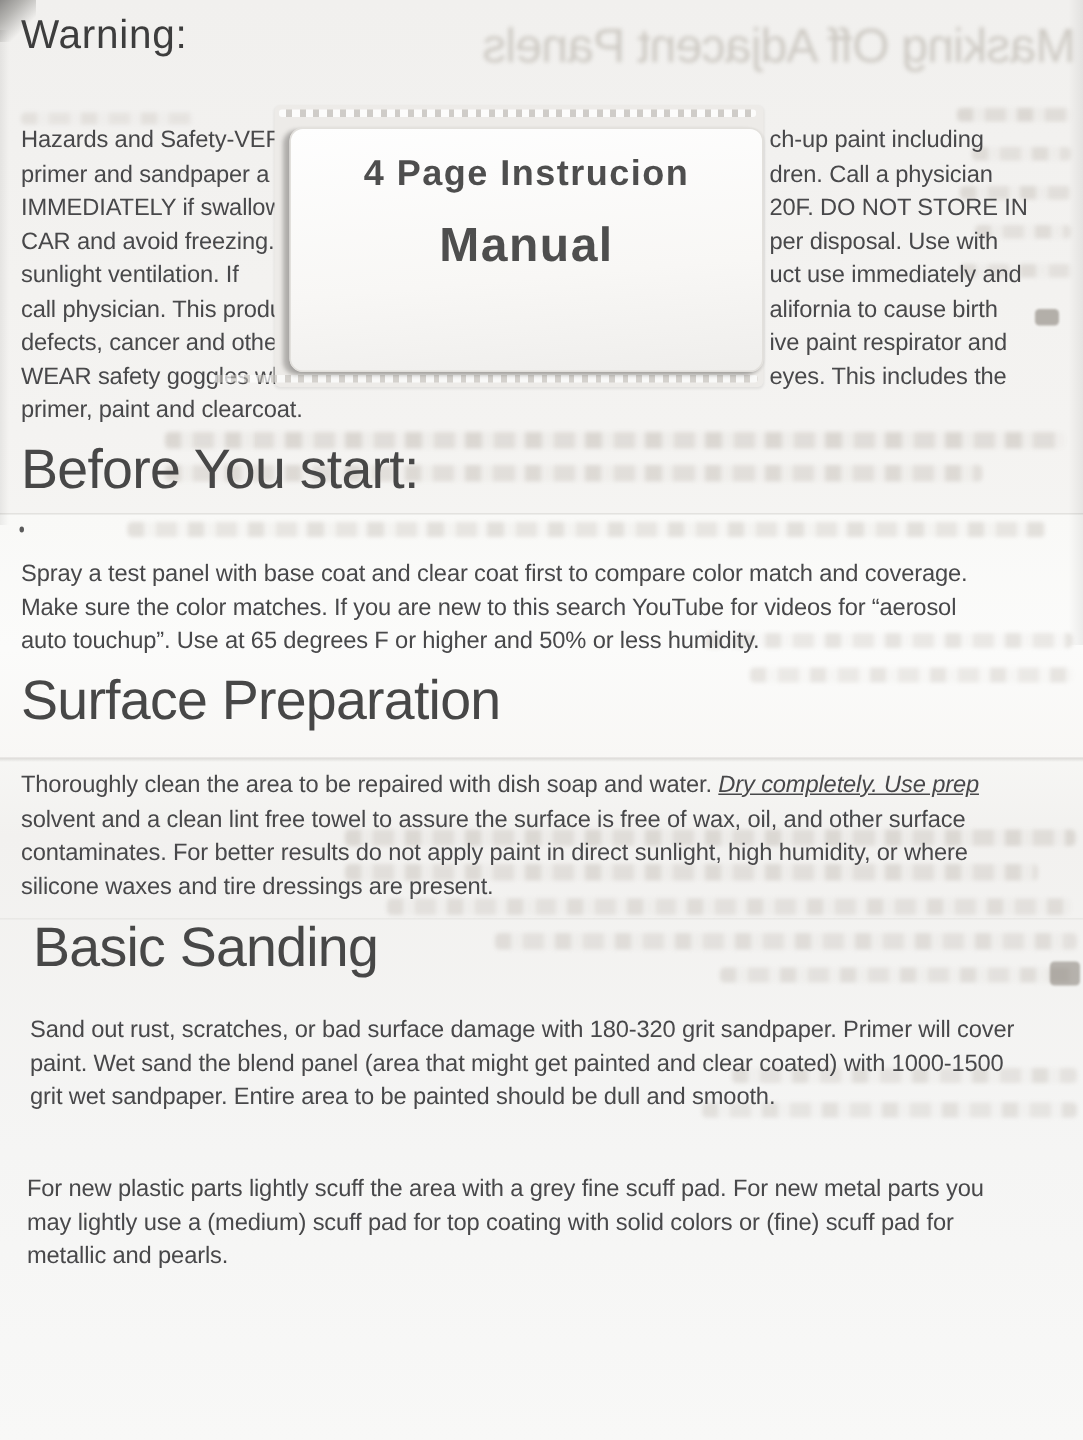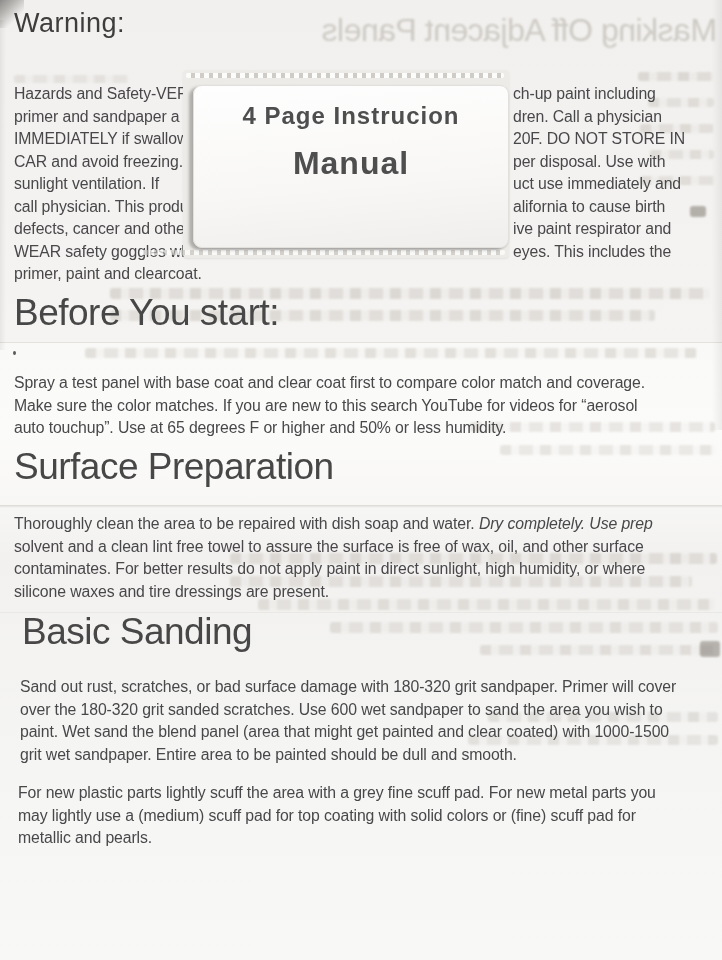--- a/index.html
+++ b/index.html
@@ -37,21 +37,21 @@
   .h2{position:absolute;z-index:2;margin:0;font-size:37px;font-weight:300;
     color:#474747;letter-spacing:-.5px;white-space:nowrap;}
   .h-before{left:14px;top:292px;}
   .h-surface{left:14px;top:446px;}
   .h-basic{left:22px;top:611px;}
   .stray-dot{position:absolute;left:13px;top:351px;width:3px;height:4px;background:#5a5a5a;border-radius:50%;z-index:2;}
 
   
   .para{position:absolute;z-index:2;font-size:15.8px;line-height:22.5px;letter-spacing:-.1px;color:#48484a;}
   .pline{height:22.5px;white-space:nowrap;}
-  .pline em{font-style:italic;}
+  .pline em{font-style:italic;text-decoration:underline;}
   .warning-para{left:14px;top:83px;width:694px;}
   .wrow{position:relative;height:22.5px;white-space:nowrap;}
   .wl{position:absolute;left:0;top:0;}
   .wr{position:absolute;left:499px;top:0;}
   .wclose{position:relative;height:22.5px;}
   .before-para{left:14px;top:372px;width:700px;}
   .surface-para{left:14px;top:513px;width:700px;}
   .sand-para1{left:20px;top:676px;width:700px;}
   .sand-para2{left:18px;top:782px;width:700px;}
 
@@ -165,21 +165,20 @@
   <div class="para surface-para">
       <div class="pline"><span>Thoroughly clean the area to be repaired with dish soap and water.  </span><em>Dry completely. Use prep</em></div>
       <div class="pline"><span>solvent and a clean lint free towel to assure the surface is free of wax, oil, and other surface</span></div>
       <div class="pline"><span>contaminates. For better results do not apply paint in direct sunlight, high humidity, or where</span></div>
       <div class="pline"><span>silicone waxes and tire dressings are present.</span></div>
     </div>
 
   <h2 class="h2 h-basic">Basic Sanding</h2>
   <div class="para sand-para1">
       <div class="pline"><span>Sand out rust, scratches, or bad surface damage with 180-320 grit sandpaper. Primer will cover</span></div>
-      <div class="pline"><span>over the 180-320 grit sanded scratches. Use 600 wet sandpaper to sand the area you wish to</span></div>
       <div class="pline"><span>paint. Wet sand the blend panel (area that might get painted and clear coated) with 1000-1500</span></div>
       <div class="pline"><span>grit wet sandpaper. Entire area to be painted should be dull and smooth.</span></div>
     </div>
   <div class="para sand-para2">
       <div class="pline"><span>For new plastic parts lightly scuff the area with a grey fine scuff pad. For new metal parts you</span></div>
       <div class="pline"><span>may lightly use a (medium) scuff pad for top coating with solid colors or (fine) scuff pad for</span></div>
       <div class="pline"><span>metallic and pearls.</span></div>
     </div>
 
 </div>

